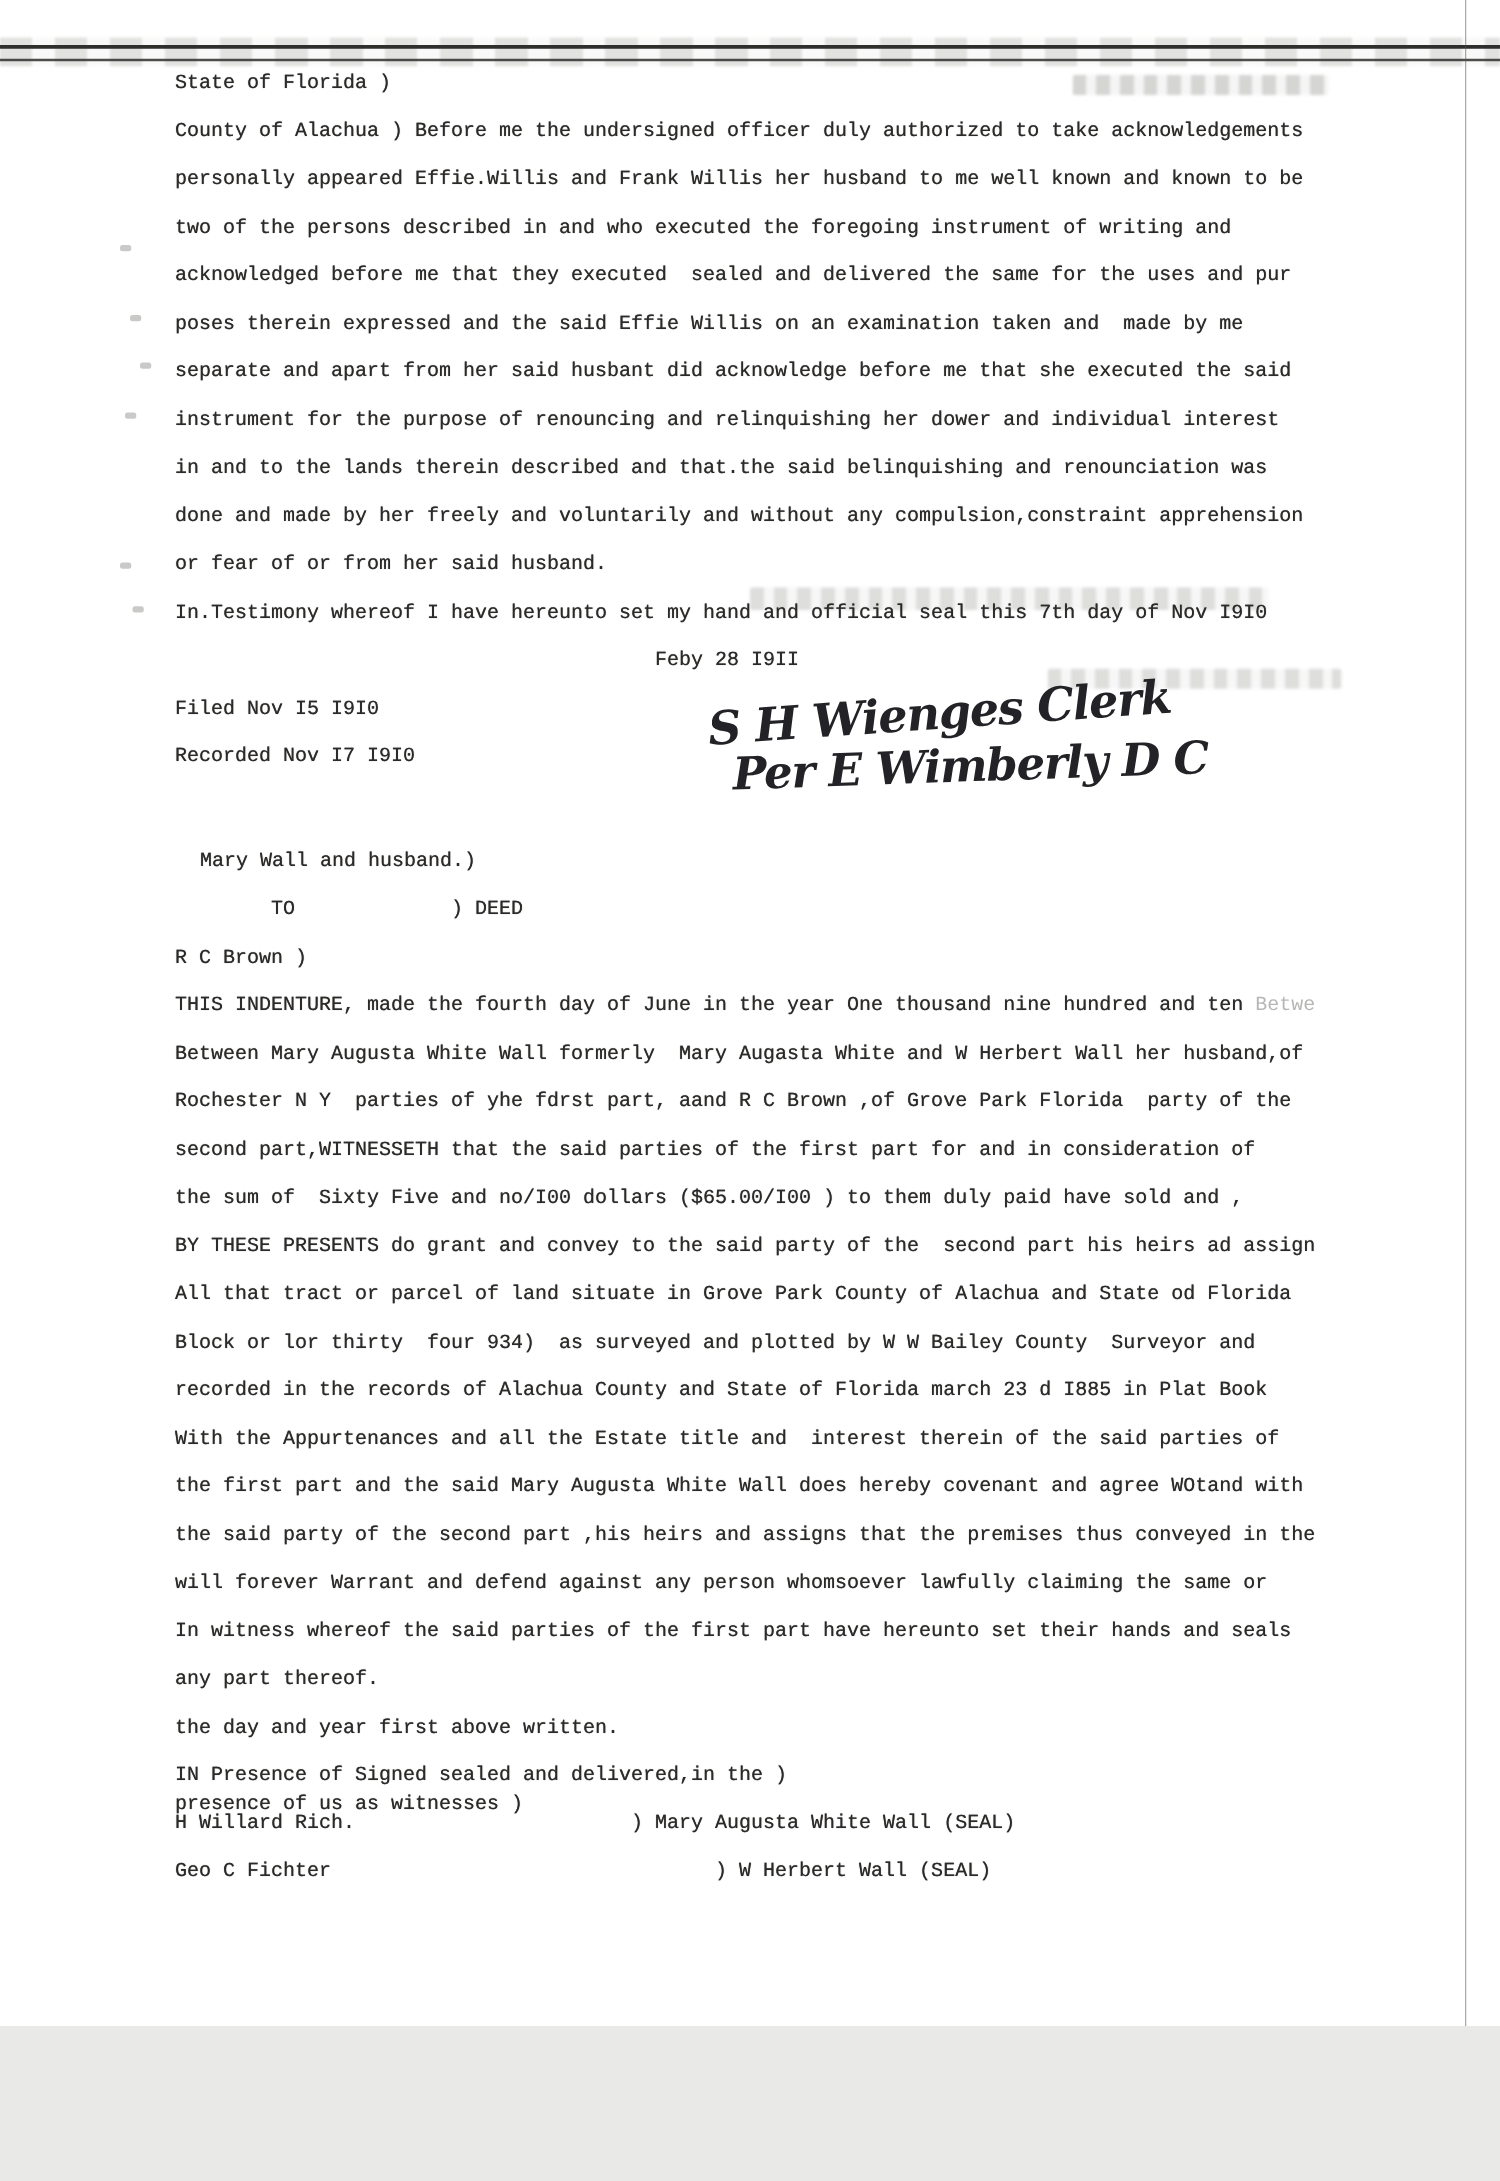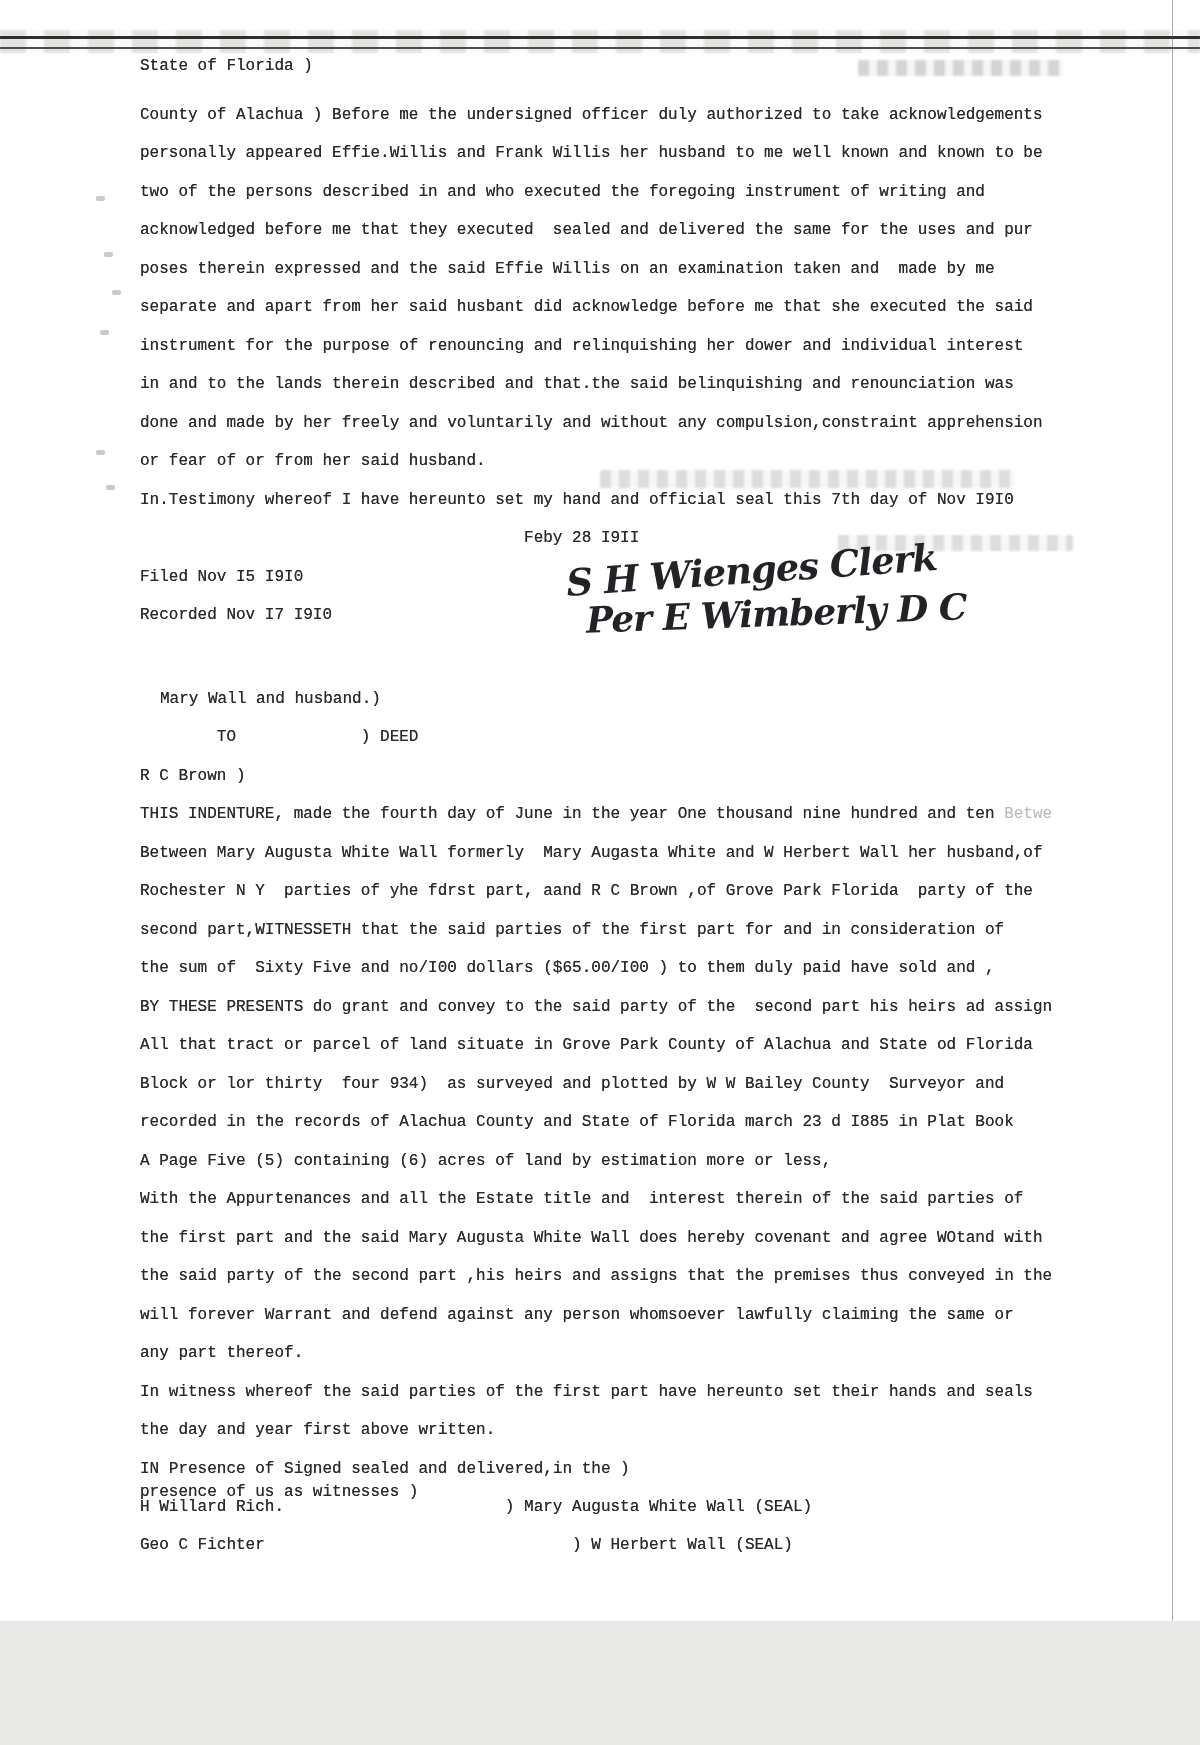--- a/index.html
+++ b/index.html
@@ -8,21 +8,21 @@
     position:relative; width:1200px; height:1621px; margin:0 auto;
     background:#ffffff; overflow:hidden;
     font-family:"Liberation Mono", monospace;
   }
   
   .text-block { position:absolute; left:140px; top:56px; width:1010px; }
   .line {
     height:38.5px; white-space:pre; font-size:16px; line-height:20px;
     color:#2b2a28; text-shadow:0 0 0.6px rgba(43,42,40,0.85);
   }
-  .line.gap-sm  { margin-top:10px; }
+  .line.gap-sm  { margin-top:0; }
   .line.gap-lg  { margin-top:45px;margin-left:20px; }
   .line.tight   { height:23px; }
   .line.tighter { height:15px; }
   .faint { color:rgba(110,110,108,0.5); text-shadow:none;text-align:center; }
 
   
   .sig {
     position:absolute; color:#232327; white-space:pre;
     font-family:"DejaVu Serif", serif; font-style:italic; font-weight:bold;
     letter-spacing:-1px;
@@ -91,27 +91,26 @@
       <div class="line"><span>R C Brown )</span></div>
       <div class="line"><span>THIS INDENTURE, made the fourth day of June in the year One thousand nine hundred and ten </span><span class="faint">Betwe</span></div>
       <div class="line"><span>Between Mary Augusta White Wall formerly  Mary Augasta White and W Herbert Wall her husband,of</span></div>
       <div class="line"><span>Rochester N Y  parties of yhe fdrst part, aand R C Brown ,of Grove Park Florida  party of the</span></div>
       <div class="line"><span>second part,WITNESSETH that the said parties of the first part for and in consideration of</span></div>
       <div class="line"><span>the sum of  Sixty Five and no/I00 dollars ($65.00/I00 ) to them duly paid have sold and ,</span></div>
       <div class="line"><span>BY THESE PRESENTS do grant and convey to the said party of the  second part his heirs ad assign</span></div>
       <div class="line"><span>All that tract or parcel of land situate in Grove Park County of Alachua and State od Florida</span></div>
       <div class="line"><span>Block or lor thirty  four 934)  as surveyed and plotted by W W Bailey County  Surveyor and</span></div>
       <div class="line"><span>recorded in the records of Alachua County and State of Florida march 23 d I885 in Plat Book</span></div>
-      <div class="line"><span>A Page Five (5) containing (6) acres of land by estimation more or less,</span></div>
       <div class="line"><span>With the Appurtenances and all the Estate title and  interest therein of the said parties of</span></div>
       <div class="line"><span>the first part and the said Mary Augusta White Wall does hereby covenant and agree WOtand with</span></div>
       <div class="line"><span>the said party of the second part ,his heirs and assigns that the premises thus conveyed in the</span></div>
       <div class="line"><span>will forever Warrant and defend against any person whomsoever lawfully claiming the same or</span></div>
+      <div class="line"><span>In witness whereof the said parties of the first part have hereunto set their hands and seals</span></div>
       <div class="line"><span>any part thereof.</span></div>
-      <div class="line"><span>In witness whereof the said parties of the first part have hereunto set their hands and seals</span></div>
       <div class="line"><span>the day and year first above written.</span></div>
       <div class="line tight"><span>IN Presence of Signed sealed and delivered,in the )</span></div>
       <div class="line tighter"><span>presence of us as witnesses )</span></div>
       <div class="line"><span>H Willard Rich.                       ) Mary Augusta White Wall (SEAL)</span></div>
       <div class="line"><span>Geo C Fichter                                ) W Herbert Wall (SEAL)</span></div>
     </div>
 
   <div class="sig sig1">S H Wienges Clerk</div>
   <div class="sig sig2">Per E Wimberly D C</div>
 

